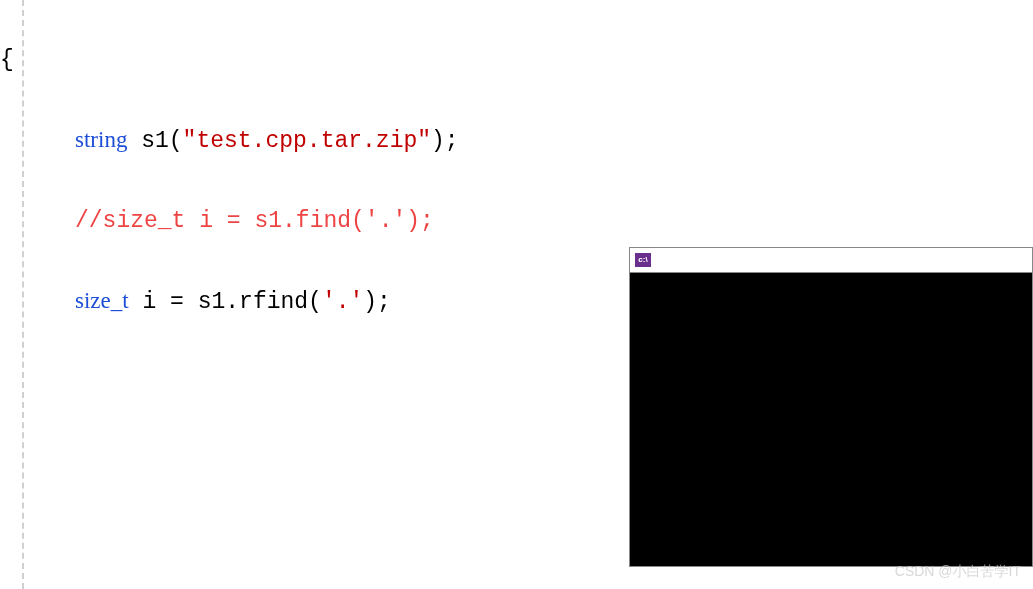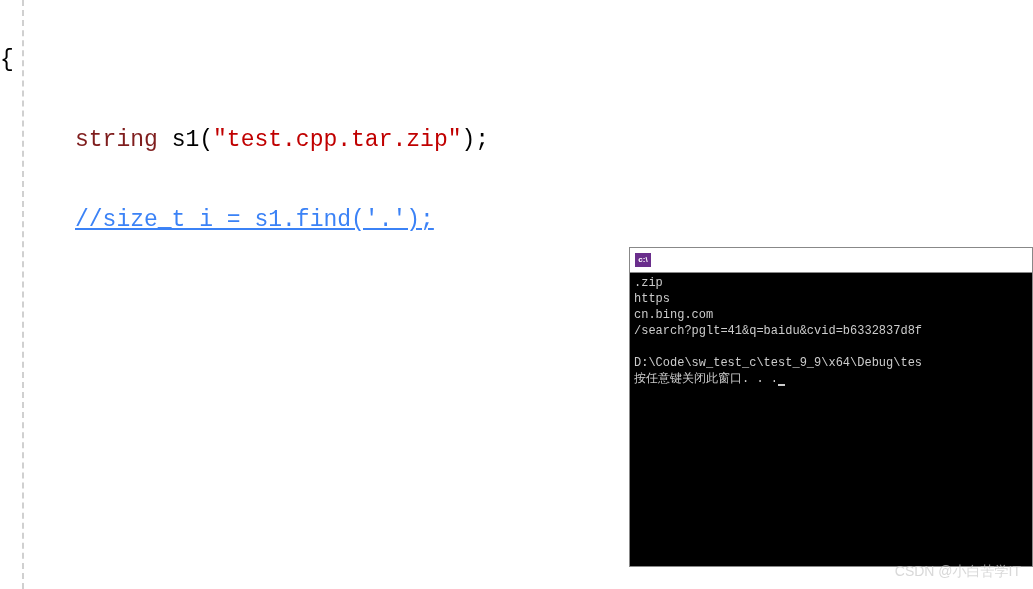--- a/index.html
+++ b/index.html
@@ -23,23 +23,23 @@
     .code-area {
       position: absolute;
       left: 0;
       top: 0;
       padding-left: 0;
       line-height: 40px;
       white-space: pre;
     }
     .line { display: block; padding-left: 75px; }
     .line.brace { padding-left: 0; }
-    .kw { color: #7f1d1d; }
+    .kw { color: #1d4ed8; font-family: Liberation Serif, serif; }
     .str { color: #c00000; }
-    .comment { color: #3b82f6; text-decoration: underline; }
+    .comment { color: #ef4444; }
     .chr { color: #c00000; }
     .plain { color: #000000; }
     
     .console {
       position: absolute;
       left: 629px;
       top: 247px;
       width: 404px;
       height: 320px;
       background: #000000;
@@ -99,36 +99,30 @@
   </style>
 </head>
 <body>
 
 <div class="gutter"></div>
 
 <div class="code-area">
 <span class="line brace"><span class="plain">{</span></span>
 <span class="line"><span class="kw">string</span><span class="plain"> s1(</span><span class="str">"test.cpp.tar.zip"</span><span class="plain">);</span></span>
 <span class="line"><span class="comment">//size_t i = s1.find('.');</span></span>
+<span class="line"><span class="kw">size_t</span><span class="plain"> i = s1.rfind(</span><span class="chr">'.'</span><span class="plain">);</span></span>
 <span class="line"> </span>
 
 
 
 
 
 
 
 </div>
 
 <div class="console">
   <div class="console-title">
     <span class="console-icon">c:\</span>
   </div>
-  <div class="console-body"><span>.zip</span>
-<span>https</span>
-<span>cn.bing.com</span>
-<span>/search?pglt=41&amp;q=baidu&amp;cvid=b6332837d8f</span>
-<span></span>
-<span>D:\Code\sw_test_c\test_9_9\x64\Debug\tes</span>
-<span>按任意键关闭此窗口. . .</span><span class="cursor"></span></div>
 </div>
 
 <div class="watermark">CSDN @小白苦学IT</div>
 
 </body></html>

